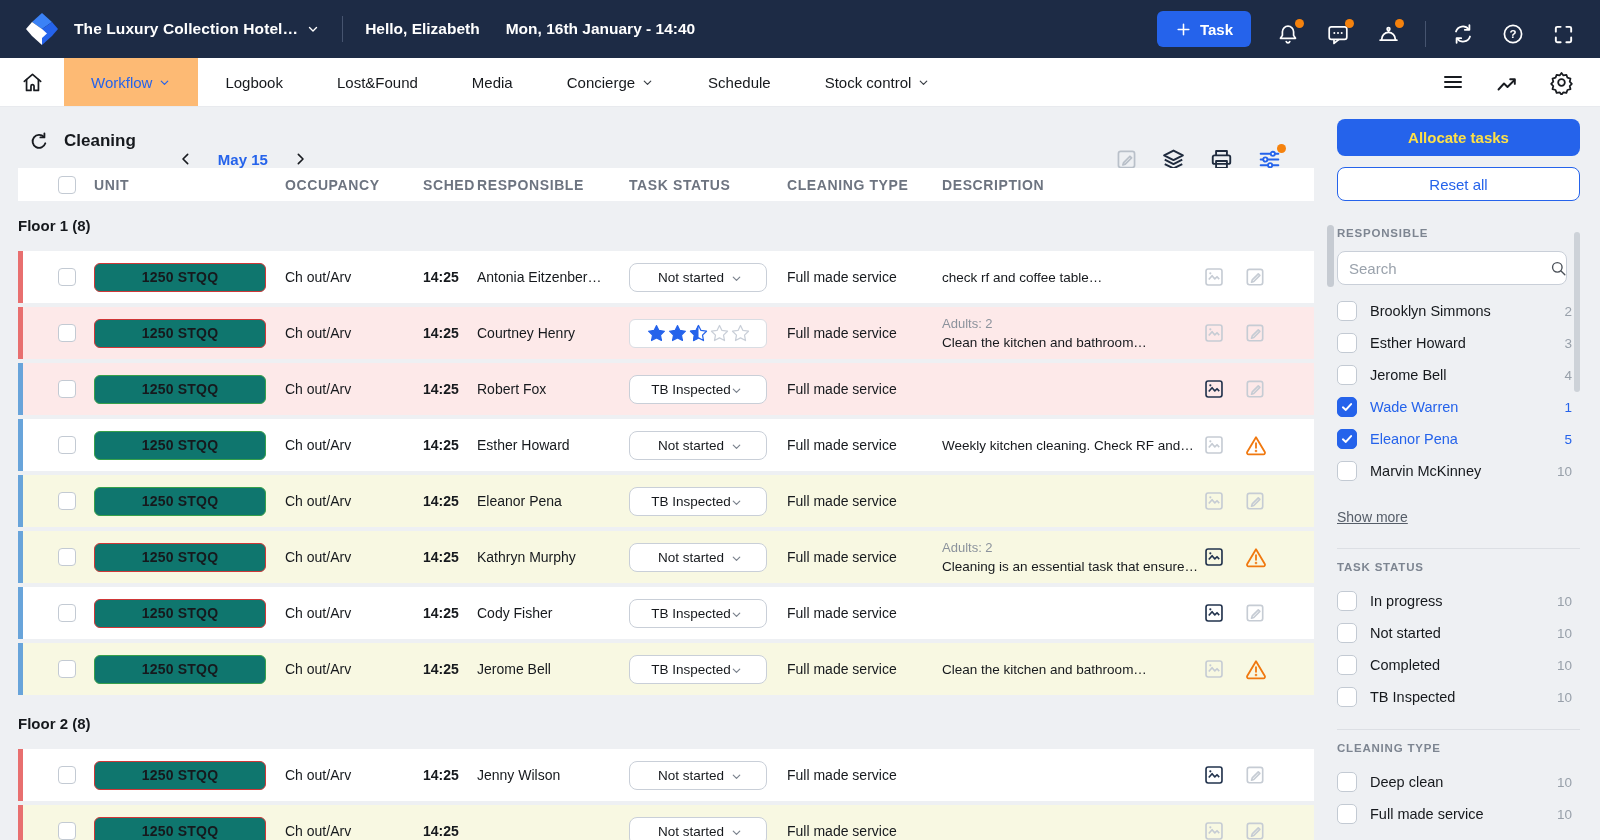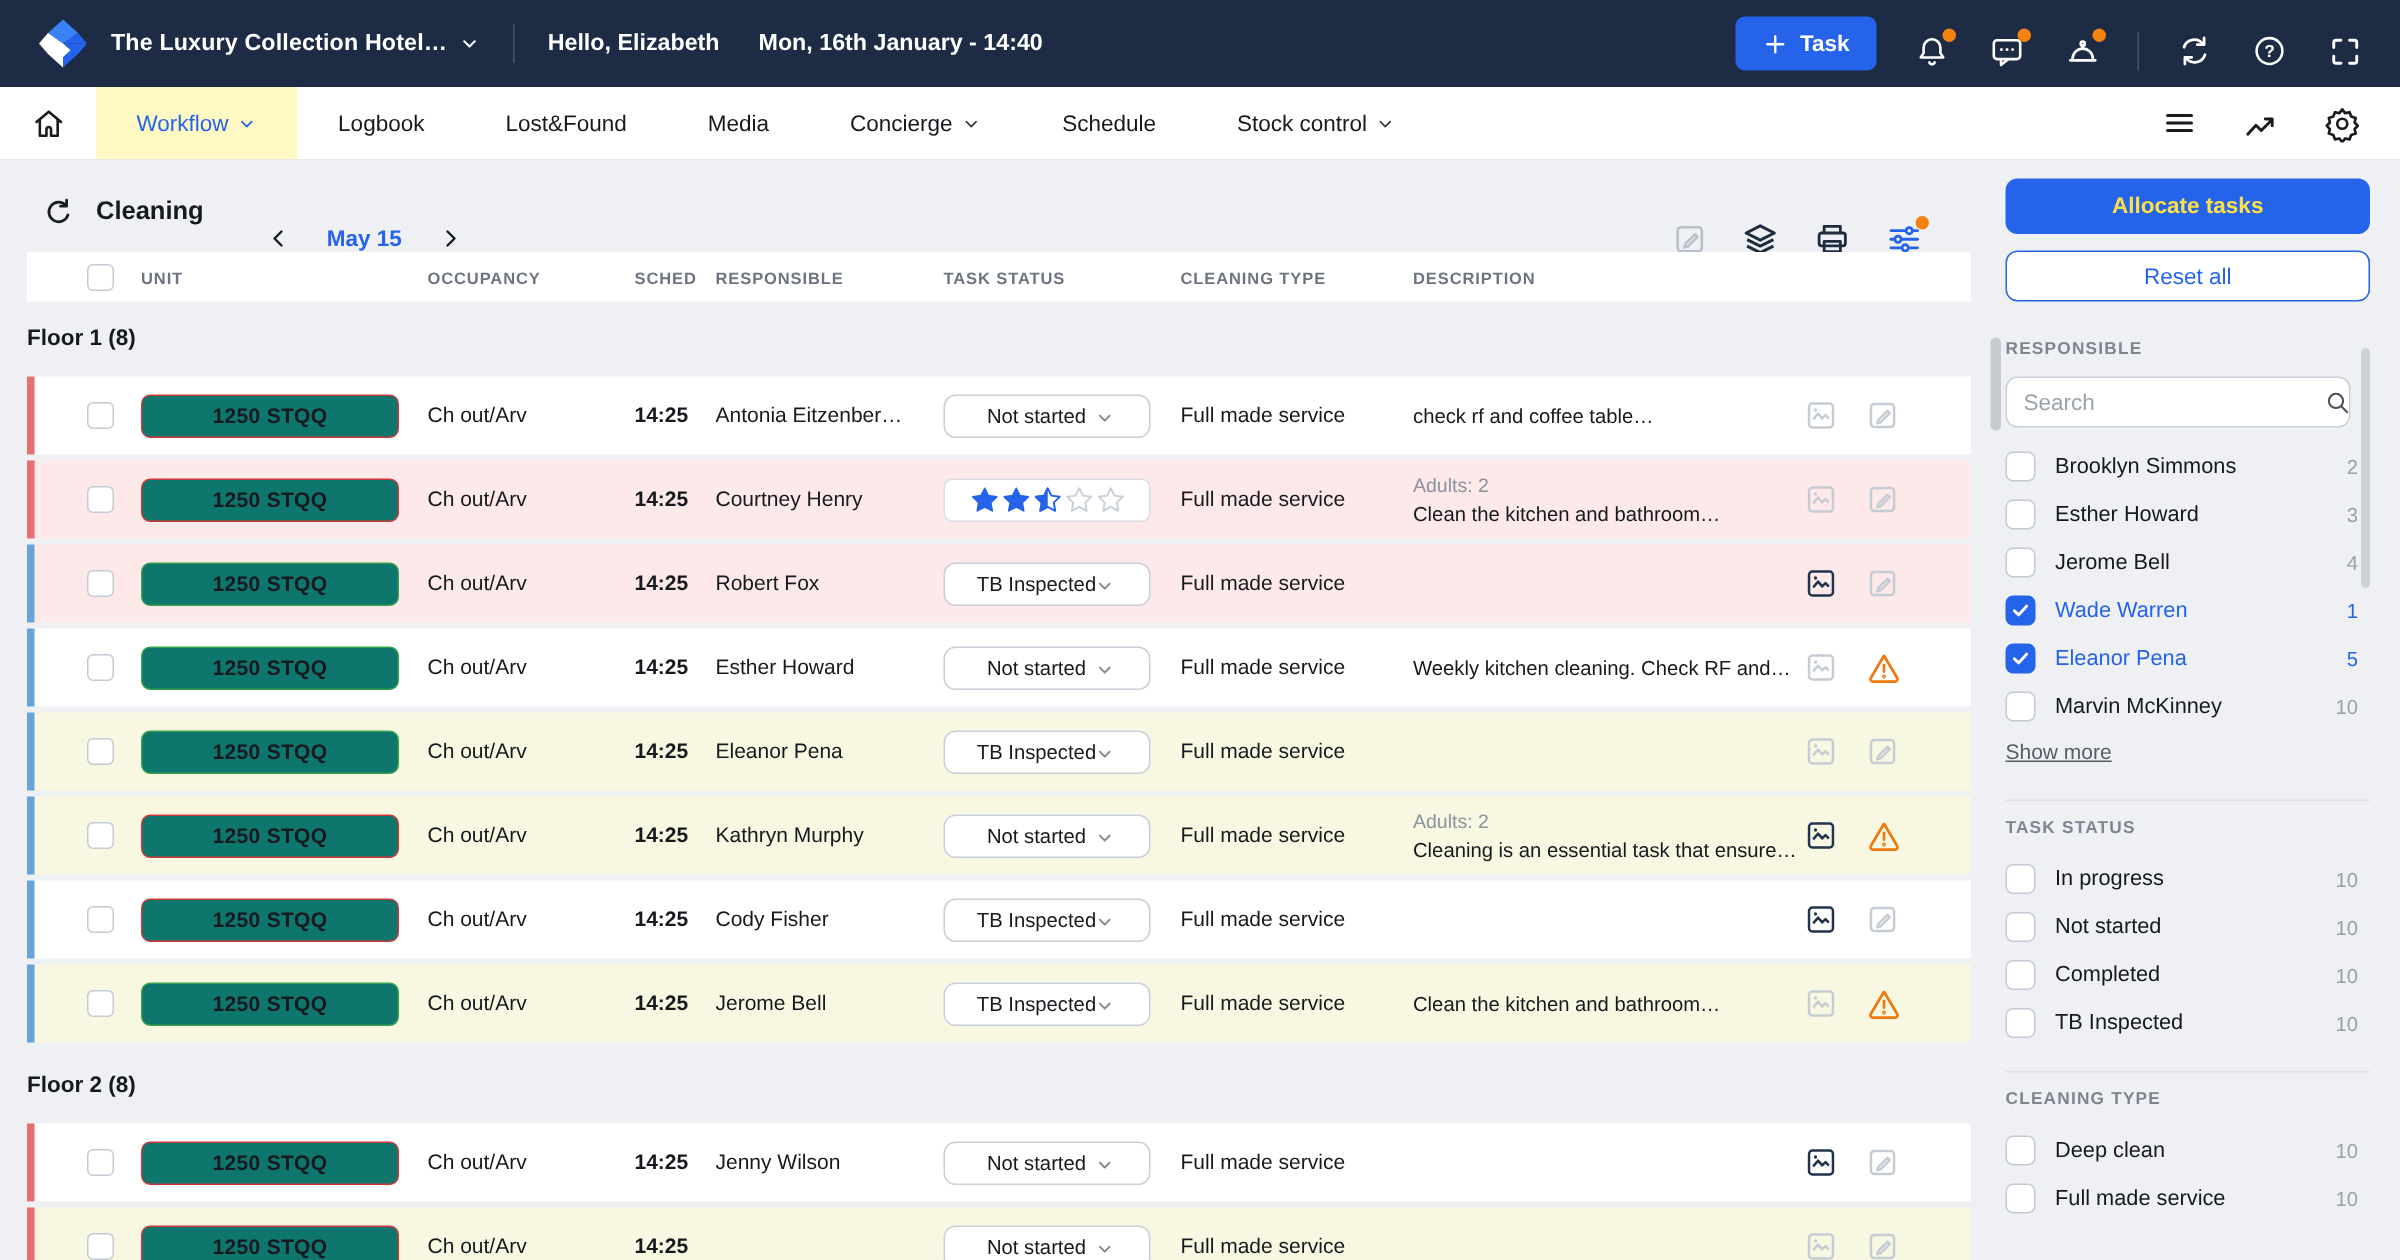--- a/index.html
+++ b/index.html
@@ -28,39 +28,39 @@
   .task-btn{display:flex; align-items:center; gap:8px; background:var(--accent); color:#fff;
     border:none; border-radius:6px; height:36px; padding:0 18px; font-size:15px; font-weight:700; cursor:pointer;}
   .tb-iconbtn{position:relative; width:26px; height:26px; margin-left:24px; cursor:pointer; display:flex; align-items:center; justify-content:center; background:none; border:none;}
   .tb-iconbtn .dot{position:absolute; top:-2px; right:-3px; width:9px; height:9px; border-radius:50%; background:var(--orange);}
   .tb-div2{width:1px; height:26px; background:#46546f; margin-left:24px;}
 
   
   .nav{position:absolute; left:0; top:58px; width:1600px; height:49px; background:#fff; display:flex; align-items:stretch; border-bottom:1px solid #e8eaee;}
   .nav-home{width:64px; display:flex; align-items:center; justify-content:center; cursor:pointer;}
   .nav-item{display:flex; align-items:center; gap:6px; padding:0 27px; font-size:15px; color:var(--text-dark); cursor:pointer; white-space:nowrap;}
-  .nav-item.active{background:#fef9c3; color:var(--accent); font-weight:400;}
+  .nav-item.active{background:#fdba74; color:var(--accent); font-weight:400;}
   .nav-right{margin-left:auto; display:flex; align-items:center; gap:30px; padding-right:26px;}
   .nav-right .nbtn{background:none; border:none; cursor:pointer; display:flex; align-items:center;}
 
   
   .toolbar{position:absolute; left:0; top:107px; width:1314px; height:56px; display:flex; padding:0 32px 0 28px;margin-top:24px;}
   .tl-refresh{background:none;border:none;cursor:pointer;display:flex;margin-right:14px;}
   .tl-title{font-size:17px; font-weight:700;}
   .date-nav{display:flex; align-items:center; gap:24px; margin-left:42px;}
   .date-nav .dchev{background:none;border:none;cursor:pointer;display:flex;}
   .tl-date{color:var(--accent); font-size:15px; font-weight:700;}
   .tl-icons{margin-left:auto; display:flex; align-items:center; gap:23px;}
   .tl-icons .tbtn{position:relative; background:none; border:none; cursor:pointer; display:flex;}
   .tl-icons .tbtn .dot{position:absolute; top:-3px; right:-4px; width:9px; height:9px; border-radius:50%; background:var(--orange);}
 
   
   .main{position:absolute; left:18px; top:160px; width:1296px;}
   .thead{margin-top:8px; height:33px; background:#fff; display:flex; align-items:center;}
-  .hlabel{font-size:11px; font-weight:700; color:#6d7480; letter-spacing:.6px;}
+  .hlabel{font-size:14px; font-weight:700; color:#6d7480; letter-spacing:.6px;}
   .cell-bar{width:5px; flex:none; align-self:stretch;}
   .cell-check{width:53px; flex:none; display:flex; justify-content:flex-end;}
   .cell-unit{width:190px; flex:none; padding-left:18px;}
   .cell-occ{width:157px; flex:none; padding-left:19px;}
   .cell-sched{width:54px; flex:none;}
   .cell-resp{width:152px; flex:none; padding-right:10px; overflow:hidden; white-space:nowrap;}
   .cell-status{width:158px; flex:none;}
   .cell-type{width:155px; flex:none;}
   .cell-desc{width:261px; flex:none; overflow:hidden;}
   .cell-icons{flex:1; display:flex; justify-content:flex-end; align-items:center; gap:19px; padding-right:52px;}
@@ -91,21 +91,21 @@
   .search-wrap{position:relative; margin-top:12px;}
   .search-wrap input{width:230px; height:34px; border:1px solid var(--border-light); border-radius:8px; padding:0 34px 0 11px; font-size:15px; color:var(--text-dark); font-family:"Liberation Sans",sans-serif; background:#fff;}
   .search-wrap input::placeholder{color:#9aa2ac;}
   .search-wrap .mag{position:absolute; right:12px; top:8px;}
   .flist{margin-top:10px;}
   .fitem{height:32px; display:flex; align-items:center; gap:13px; cursor:pointer;}
   .fitem .cb{width:20px; height:20px; border-radius:5px;}
   .fitem .fname{font-size:14.5px;}
   .fitem .fcount{margin-left:auto; font-size:13.5px; color:#98a0aa; padding-right:8px;}
   .fitem.checked .fname,.fitem.checked .fcount{color:var(--accent);}
-  .show-more{margin-top:6px; display:inline-block; font-size:14px; color:#555d68; text-decoration:underline; cursor:pointer;}
+  .show-more{margin-top:22px; display:inline-block; font-size:14px; color:#555d68; text-decoration:underline; cursor:pointer;}
   .sdivider{margin-top:22px; height:1px; background:#dcdfe4;}
   .sec-label.tight{margin-top:12px;}
   .flist.tight{margin-top:12px;}
 
   
   .scroll-main{position:absolute; left:1327px; top:225px; width:7px; height:62px; border-radius:4px; background:#c6cbd2; cursor:pointer;}
   .scroll-side{position:absolute; left:1574px; top:232px; width:6px; height:160px; border-radius:3px; background:#cdd2d8; cursor:pointer;}
 </style>
 </head>
 <body>

